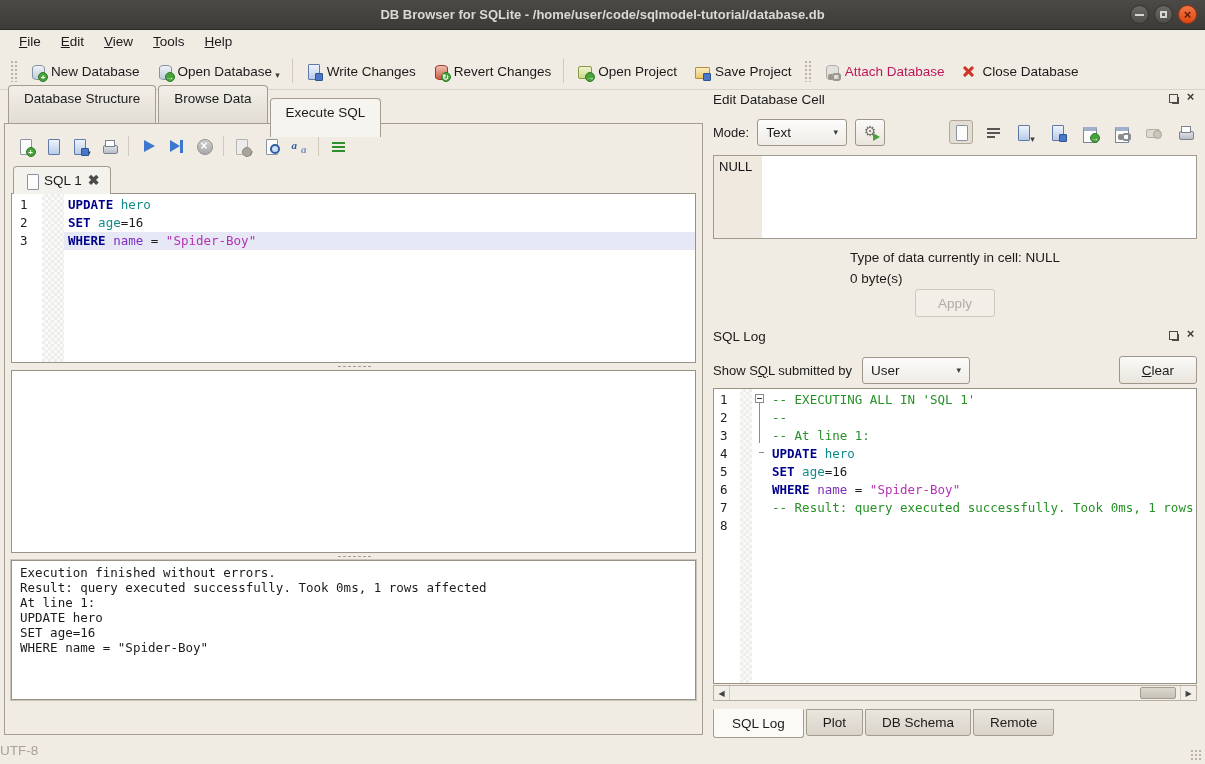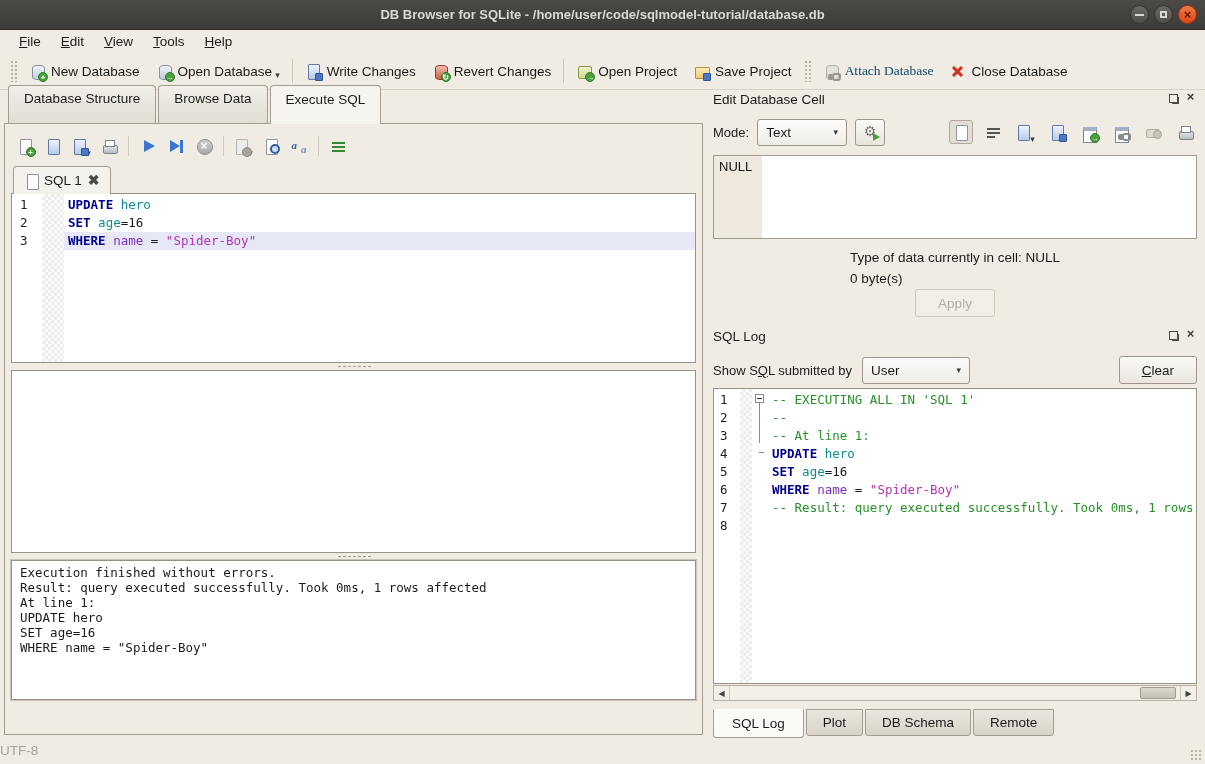--- a/index.html
+++ b/index.html
@@ -28,21 +28,21 @@
   .menu-item::first-letter { text-decoration:underline; }
 
   
   .toolbar { height:37px; display:flex; align-items:center; padding:0 6px;
              border-bottom:1px solid #d8d3c9; background:#f0ece3; }
   .grip { width:7px; height:22px; margin:0 4px;
           background-image:radial-gradient(#b9b2a6 1px, transparent 1.2px);
           background-size:4px 4px; }
   .tbtn { display:flex; align-items:center; gap:5px; padding:5px 8px; border-radius:3px; }
   .tbtn .lbl { font-size:13.5px; }
-  .tbtn.disabled .lbl { color:#0c4a6e;font-family:Liberation Serif, serif; }
+  .tbtn.disabled .lbl { color:#be185d; }
   .tsep { width:1px; height:24px; background:#cfc9be; margin:0 4px; }
   .ddcaret { font-size:9px; color:#3c3c3c; margin-left:-2px; align-self:flex-end; }
 
   
   .ico { display:inline-block; width:17px; height:17px; position:relative; flex:none; }
   .i-doc::before { content:""; position:absolute; left:3px; top:1px; width:10px; height:14px;
                    background:#fcfcfd; border:1px solid #8d93a0; border-radius:1px; }
   .i-doc.blue::before { background:linear-gradient(#eef3fb,#b9cbe8); border-color:#5f7aa8; }
   .i-doc.gray::before { background:#ececec; border-color:#b3b3b3; }
   .i-db::before { content:""; position:absolute; left:3px; top:2px; width:11px; height:13px;
@@ -114,21 +114,21 @@
   
   .main { display:flex; height:647px; }
   .left-panel { width:703px; padding:5px 0 0 4px; }
   .right-panel { width:502px; padding:2px 8px 0 10px; display:flex; flex-direction:column; }
 
   
   .tab-strip { display:flex; height:28px; align-items:flex-end; padding-left:4px; position:relative; z-index:2; }
   .mtab { padding:5px 15px 17px; border:1px solid #a49c90; border-bottom:none;
           border-radius:4px 4px 0 0; background:linear-gradient(#f2efe9,#e1ddd4);
           margin-right:2px; font-size:13.5px; }
-  .mtab.active { background:#f6f4ef; padding-top:6px; position:relative; top:1px;text-align:center; }
+  .mtab.active { background:#f6f4ef; padding-top:6px; position:relative; top:14px;text-align:center; }
   .tab-content { border:1px solid #a49c90; background:#f0ece3; height:612px;
                  padding:5px 6px 6px 6px; display:flex; flex-direction:column; position:relative; z-index:1; }
 
   
   .ed-toolbar { height:34px; display:flex; align-items:center; gap:4px; padding:2px 2px; }
   .ibtn { width:24px; height:24px; display:flex; align-items:center; justify-content:center;
           border-radius:3px; position:relative; }
   .ibtn.pressed { background:#e2ded4; border:1px solid #b1a99c; }
   .isep { width:1px; height:20px; background:#cfc9be; margin:0 3px; }
 

